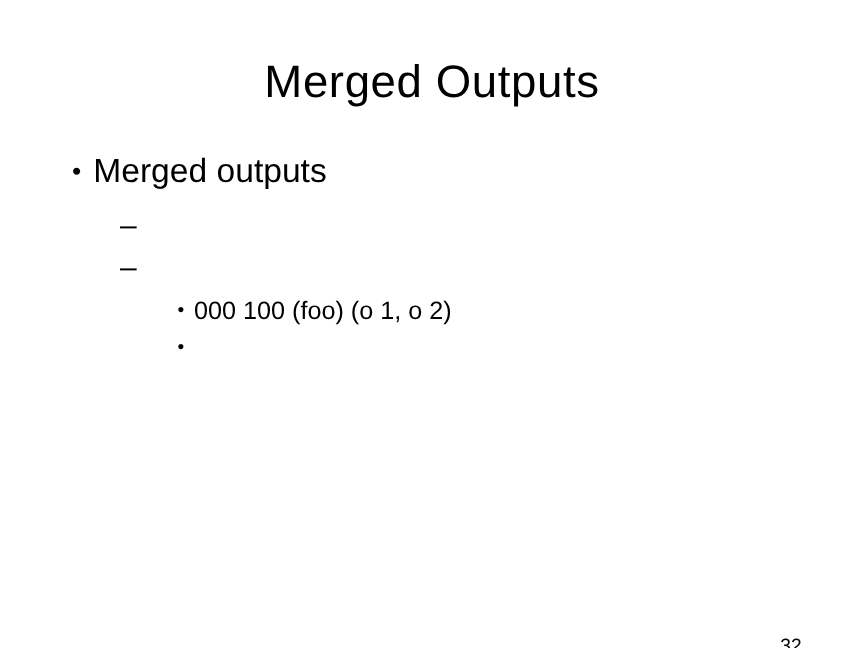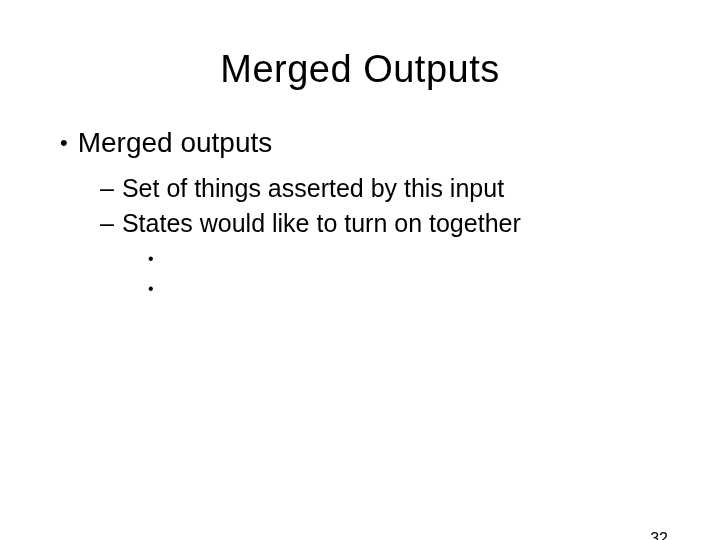--- a/index.html
+++ b/index.html
@@ -27,30 +27,29 @@
   <div class="content">
 
     <div class="l1">
       <span class="bullet">•</span>
       <span>Merged outputs</span>
     </div>
 
     <div class="l2-group">
       <div class="l2">
         <span class="dash">–</span>
-        <span>Set of things asserted by this input</span>
       </div>
       <div class="l2">
         <span class="dash">–</span>
-        <span>States would like to turn on together</span>
       </div>
 
       <div class="l3-group">
         <div class="l3">
           <span class="bullet">•</span>
+          <span>000 100 (foo) (o 1, o 2)</span>
         </div>
         <div class="l3">
           <span class="bullet">•</span>
         </div>
       </div>
     </div>
 
   </div>
 
   <div class="pagenum">32</div>

